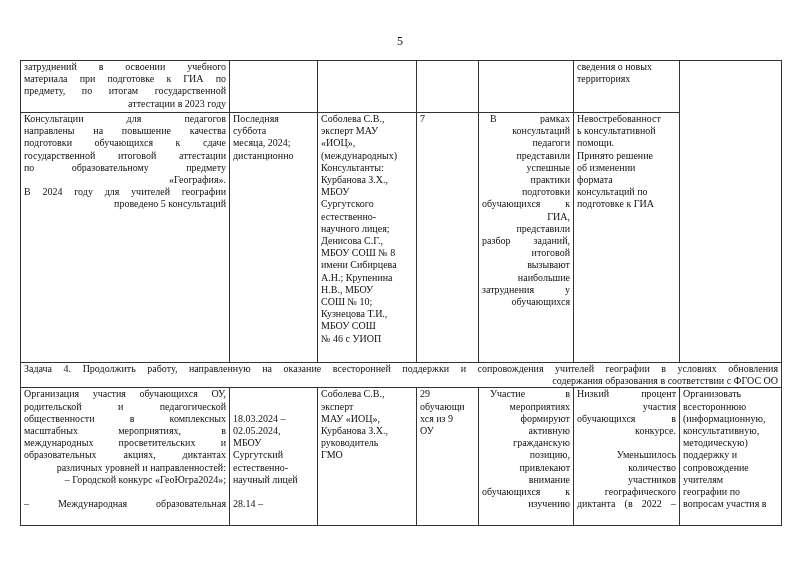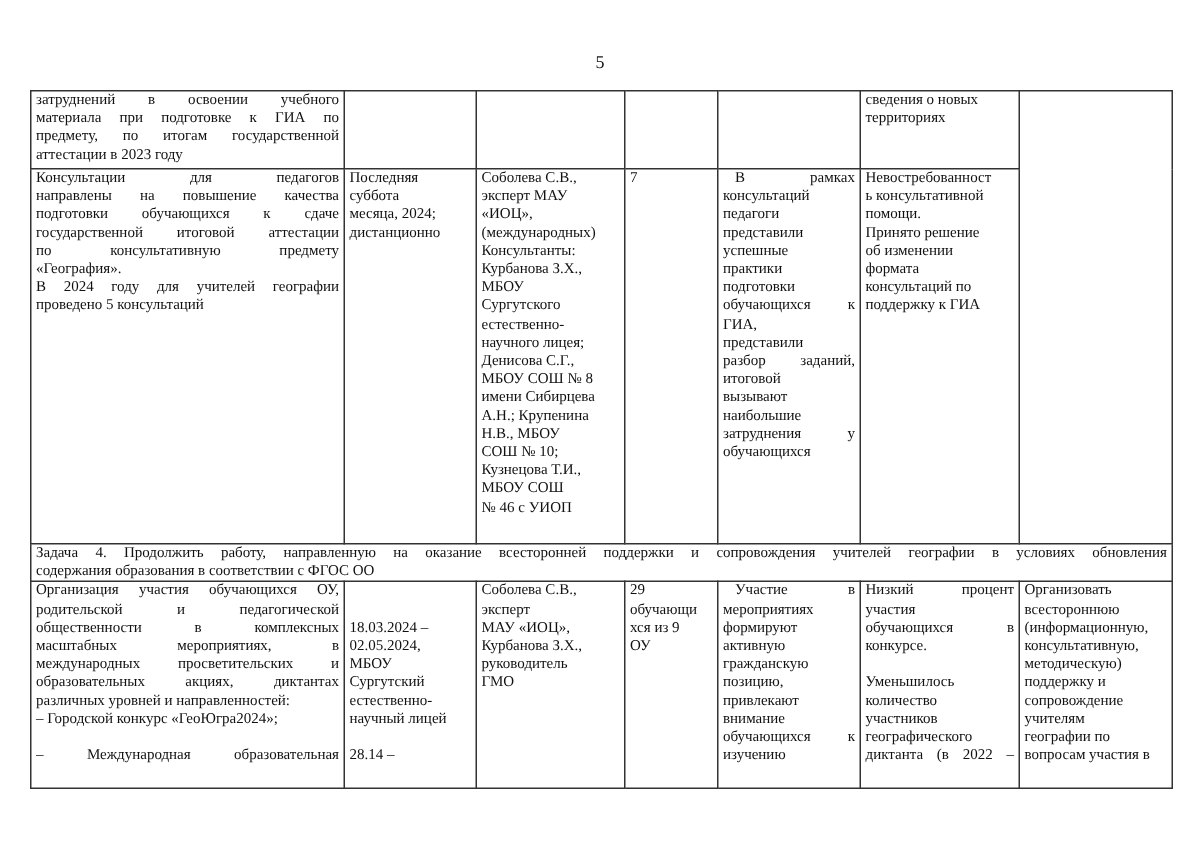--- a/index.html
+++ b/index.html
@@ -6,21 +6,21 @@
   body { width: 800px; height: 566px; position: relative; overflow: hidden;
          font-family: "Liberation Serif", "DejaVu Serif", serif; color: #111; }
   .page-number { position: absolute; top: 34px; left: 0; width: 800px; text-align: center;
                  font-size: 12px; }
   table.doc-table { position: absolute; top: 60px; left: 20px; width: 761px;
                     border-collapse: collapse; table-layout: fixed; font-size: 10px; line-height: 12.2px; }
   table.doc-table td { border: 1.3px solid #333; vertical-align: top; padding: 0 3px; overflow: hidden; }
   .center { }
   .line { display: block; }
   .just-line { display: block; text-align: justify; text-align-last: justify; }
-  .left-line { display: block; text-align: left; }
+  .left-line { display: block; text-align: right; }
   .gap { display: block; height: 12.2px; }
 </style>
 </head>
 <body>
 
 <div class="page-number">5</div>
 
 <table class="doc-table">
   <colgroup>
     <col style="width:209px">
@@ -50,21 +50,21 @@
     </td>
     <td rowspan="2"></td>
   </tr>
 
   <tr style="height:250px">
     <td>
       <span class="just-line">Консультации для педагогов</span>
       <span class="just-line">направлены на повышение качества</span>
       <span class="just-line">подготовки обучающихся к сдаче</span>
       <span class="just-line">государственной итоговой аттестации</span>
-      <span class="just-line">по консультативную предмету</span>
+      <span class="just-line">по образовательному предмету</span>
       <span class="left-line">«География».</span>
       <span class="just-line"> В 2024 году для учителей географии</span>
       <span class="left-line">проведено 5 консультаций</span>
     </td>
     <td class="center">
       <span class="line">Последняя</span>
       <span class="line">суббота</span>
       <span class="line">месяца, 2024;</span>
       <span class="line">дистанционно</span>
     </td>
@@ -111,21 +111,21 @@
       <span class="left-line">обучающихся</span>
     </td>
     <td class="center">
       <span class="line">Невостребованност</span>
       <span class="line">ь консультативной</span>
       <span class="line">помощи.</span>
       <span class="line">Принято решение</span>
       <span class="line">об изменении</span>
       <span class="line">формата</span>
       <span class="line">консультаций по</span>
-      <span class="line">поддержку к ГИА</span>
+      <span class="line">подготовке к ГИА</span>
     </td>
   </tr>
 
   <tr style="height:24px">
     <td colspan="7">
       <span class="just-line">Задача 4. Продолжить работу, направленную на оказание всесторонней поддержки и сопровождения учителей географии в условиях обновления</span>
       <span class="left-line">содержания образования в соответствии с ФГОС ОО</span>
     </td>
   </tr>
 

